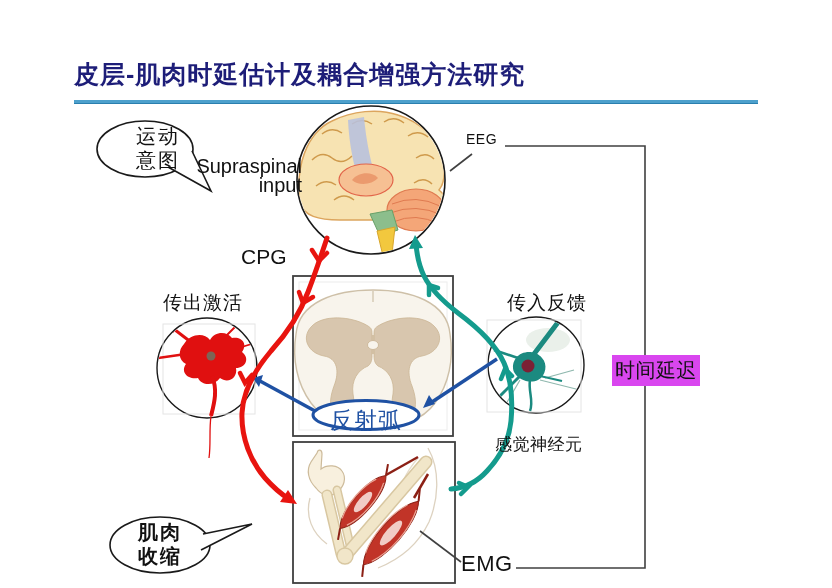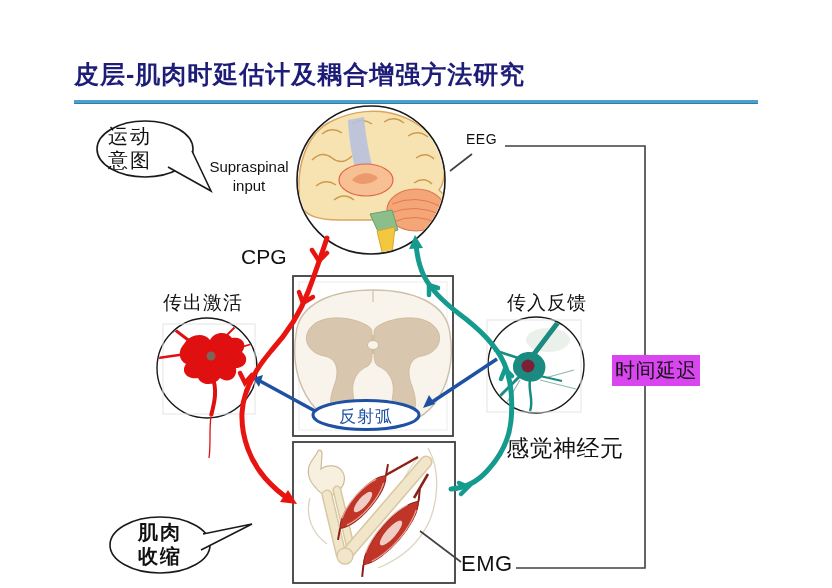--- a/index.html
+++ b/index.html
@@ -192,45 +192,45 @@
     <g>
       <ellipse cx="145" cy="121" rx="48" ry="28" fill="#ffffff" stroke="#1a1a1a" stroke-width="1.6"></ellipse>
       <path d="M168,139 L211,163 L192,123" fill="#ffffff" stroke="#1a1a1a" stroke-width="1.6"></path>
     </g>
     <g>
       <ellipse cx="160" cy="517" rx="50" ry="28" fill="#ffffff" stroke="#1a1a1a" stroke-width="1.6"></ellipse>
       <path d="M203,506 L252,496 L201,522" fill="#ffffff" stroke="#1a1a1a" stroke-width="1.6"></path>
     </g>
   </svg>
 
-  <div class="lbl center2" style="left:130px;top:96px;font-size:20px;line-height:24px;letter-spacing:2px;">
+  <div class="lbl center2" style="left:158px;top:96px;font-size:20px;line-height:24px;letter-spacing:2px;">
     <div>运动</div>
     <div>意图</div>
   </div>
 
   <div class="lbl center2" style="left:160px;top:492px;font-size:20px;line-height:24px;letter-spacing:2px;font-weight:bold;">
     <div>肌肉</div>
     <div>收缩</div>
   </div>
 
-  <div class="lbl sans" style="left:196px;top:129px;width:106px;text-align:center;font-size:15px;line-height:19px;">
+  <div class="lbl sans" style="left:196px;top:129px;width:106px;text-align:right;font-size:20px;line-height:19px;">
     <div>Supraspinal</div>
     <div>input</div>
   </div>
 
   <div class="lbl sans" style="left:466px;top:103px;font-size:14px;letter-spacing:0.5px;">EEG</div>
 
   <div class="lbl sans" style="left:461px;top:523px;font-size:22px;letter-spacing:0.5px;text-align:center;">EMG</div>
 
   <div class="lbl sans" style="left:241px;top:217px;font-size:21px;">CPG</div>
 
   <div class="lbl" style="left:163px;top:262px;font-size:19px;letter-spacing:1px;text-align:center;">传出激活</div>
 
   <div class="lbl" style="left:507px;top:262px;font-size:19px;letter-spacing:1px;">传入反馈</div>
 
 
-  <div class="lbl" style="left:506px;top:405px;font-size:23px;letter-spacing:0.5px;">感觉神经元</div>
+  <div class="lbl" style="left:495px;top:405px;font-size:17px;letter-spacing:0.5px;">感觉神经元</div>
 
   <div class="lbl" style="left:612px;top:327px;font-size:20px;background:#d946ef;padding:2px 3px;letter-spacing:0.5px;">时间延迟</div>
 
-  <div class="lbl center2" style="left:366px;top:377px;font-size:17px;color:#1f51a3;letter-spacing:1px;">反射弧</div>
+  <div class="lbl center2" style="left:366px;top:377px;font-size:23px;color:#1f51a3;letter-spacing:1px;">反射弧</div>
 
 </div>
 
 </body></html>

